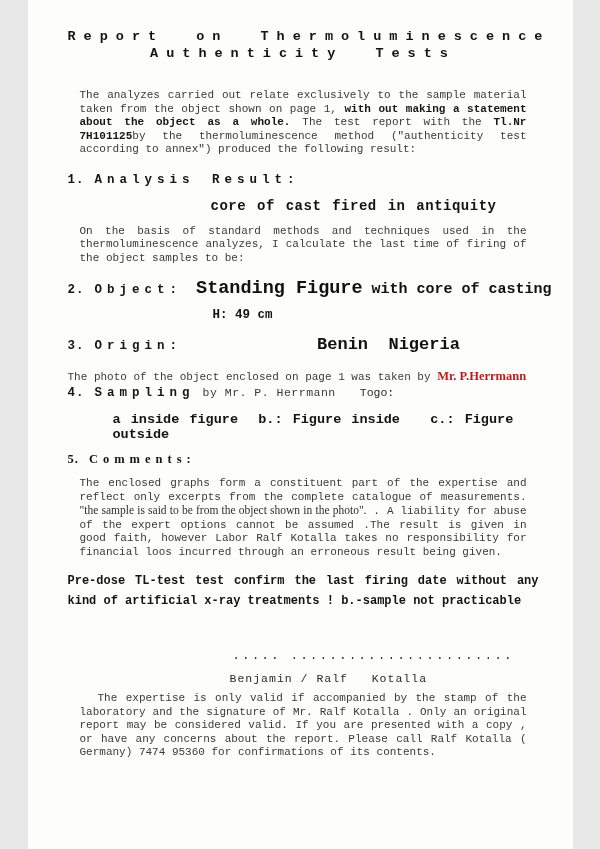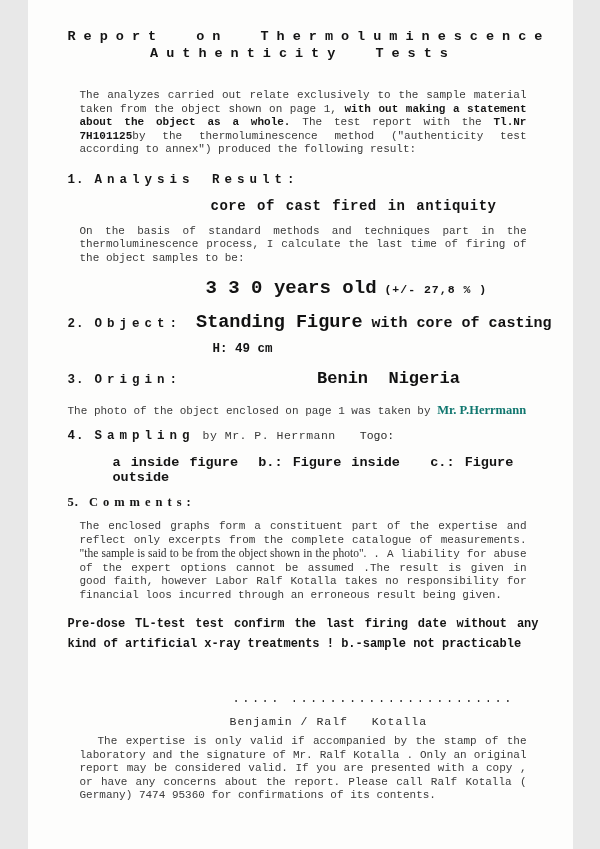--- a/index.html
+++ b/index.html
@@ -38,22 +38,22 @@
   .age-line { margin:8px 0 0 138px; white-space:nowrap; }
   .age-main { font-size:19px; font-weight:bold; color:#141414; white-space:pre-wrap; }
   .age-tol { font-size:11.5px; font-weight:bold; letter-spacing:1px; color:#141414; white-space:pre-wrap; }
   .sec2 { margin-top:13px; }
   .obj-large { font-size:18.5px; font-weight:bold; margin-left:14px; color:#111; }
   .obj-rest  { font-size:15px; font-weight:bold; color:#111; }
   .height-line { margin:9px 0 0 145px; font-size:12.5px; font-weight:bold; color:#141414; white-space:pre-wrap; }
   .sec3 { margin-top:13px; }
   .origin-value { font-size:17px; font-weight:bold; margin-left:95px; color:#111; white-space:pre-wrap;padding-left:40px; }
   .photo-line { margin-top:15px; font-size:11px; white-space:nowrap; }
-  .photo-name { font-family:"Liberation Serif","DejaVu Serif",serif; font-size:12.5px; font-weight:bold; color:#0f766e; }
-  .sec4 { margin-top:11px; }
+  .photo-name { font-family:"Liberation Serif","DejaVu Serif",serif; font-size:12.5px; font-weight:bold; color:#b91c1c; }
+  .sec4 { margin-top:2px; }
   .sampling-by { font-weight:normal; font-size:11.5px; letter-spacing:0.5px; color:#3a3a3a; margin-left:8px; }
   .sampling-togo { font-weight:normal; font-size:11.5px; color:#2a2a2a; margin-left:24px; }
   .samples-line {
     margin:12px 0 0 45px; font-size:13.5px; font-weight:bold;
     word-spacing:2px; color:#141414; white-space:pre-wrap;
   }
   .sec5 { margin-top:10px;font-family:Liberation Serif, serif; }
   .comments-para { margin-top:10px; }
   .serif-seg { font-family:"Liberation Serif","DejaVu Serif",serif; font-size:11.5px; color:#2e2e2e; }
   .predose {
@@ -74,23 +74,22 @@
     <span class="title-line">Report on Thermoluminescence</span>
     <span class="title-line">Authenticity Tests</span>
   </h1>
 
   <p class="para intro"><span>The analyzes carried out relate exclusively to the sample material taken from the object shown on page 1, </span><b>with out making a statement about the object as a whole.</b><span> The test report with the </span><b>Tl.Nr 7H101125</b><span>by the thermoluminescence method ("authenticity test according to annex") produced the following result:</span></p>
 
   <div class="h-line sec1"><span class="h-num">1.</span><span class="h-label">Analysis Result:</span></div>
 
   <div class="result-line">core of cast fired in antiquity</div>
 
-  <p class="para onbasis">On the basis of standard methods and techniques part in the thermoluminescence process, I calculate the last time of firing of the object samples to be:</p>
+  <p class="para onbasis">On the basis of standard methods and techniques used in the thermoluminescence analyzes, I calculate the last time of firing of the object samples to be:</p>
 
-  <div class="age-line"><span class="age-main">3 3 0 years old</span><span class="age-tol"> (+/- 27,8 % )</span></div>
 
   <div class="h-line sec2"><span class="h-num">2.</span><span class="h-label">Object:</span><span class="obj-large">Standing Figure</span><span class="obj-rest"> with core of casting</span></div>
 
   <div class="height-line">H: 49 cm</div>
 
   <div class="h-line sec3"><span class="h-num">3.</span><span class="h-label">Origin:</span><span class="origin-value">Benin  Nigeria</span></div>
 
   <div class="photo-line"><span>The photo of the object enclosed on page 1 was taken by </span><span class="photo-name">Mr. P.Herrmann</span></div>
 
   <div class="h-line sec4"><span class="h-num">4.</span><span class="h-label">Sampling</span><span class="sampling-by">by Mr. P. Herrmann</span><span class="sampling-togo">Togo:</span></div>

